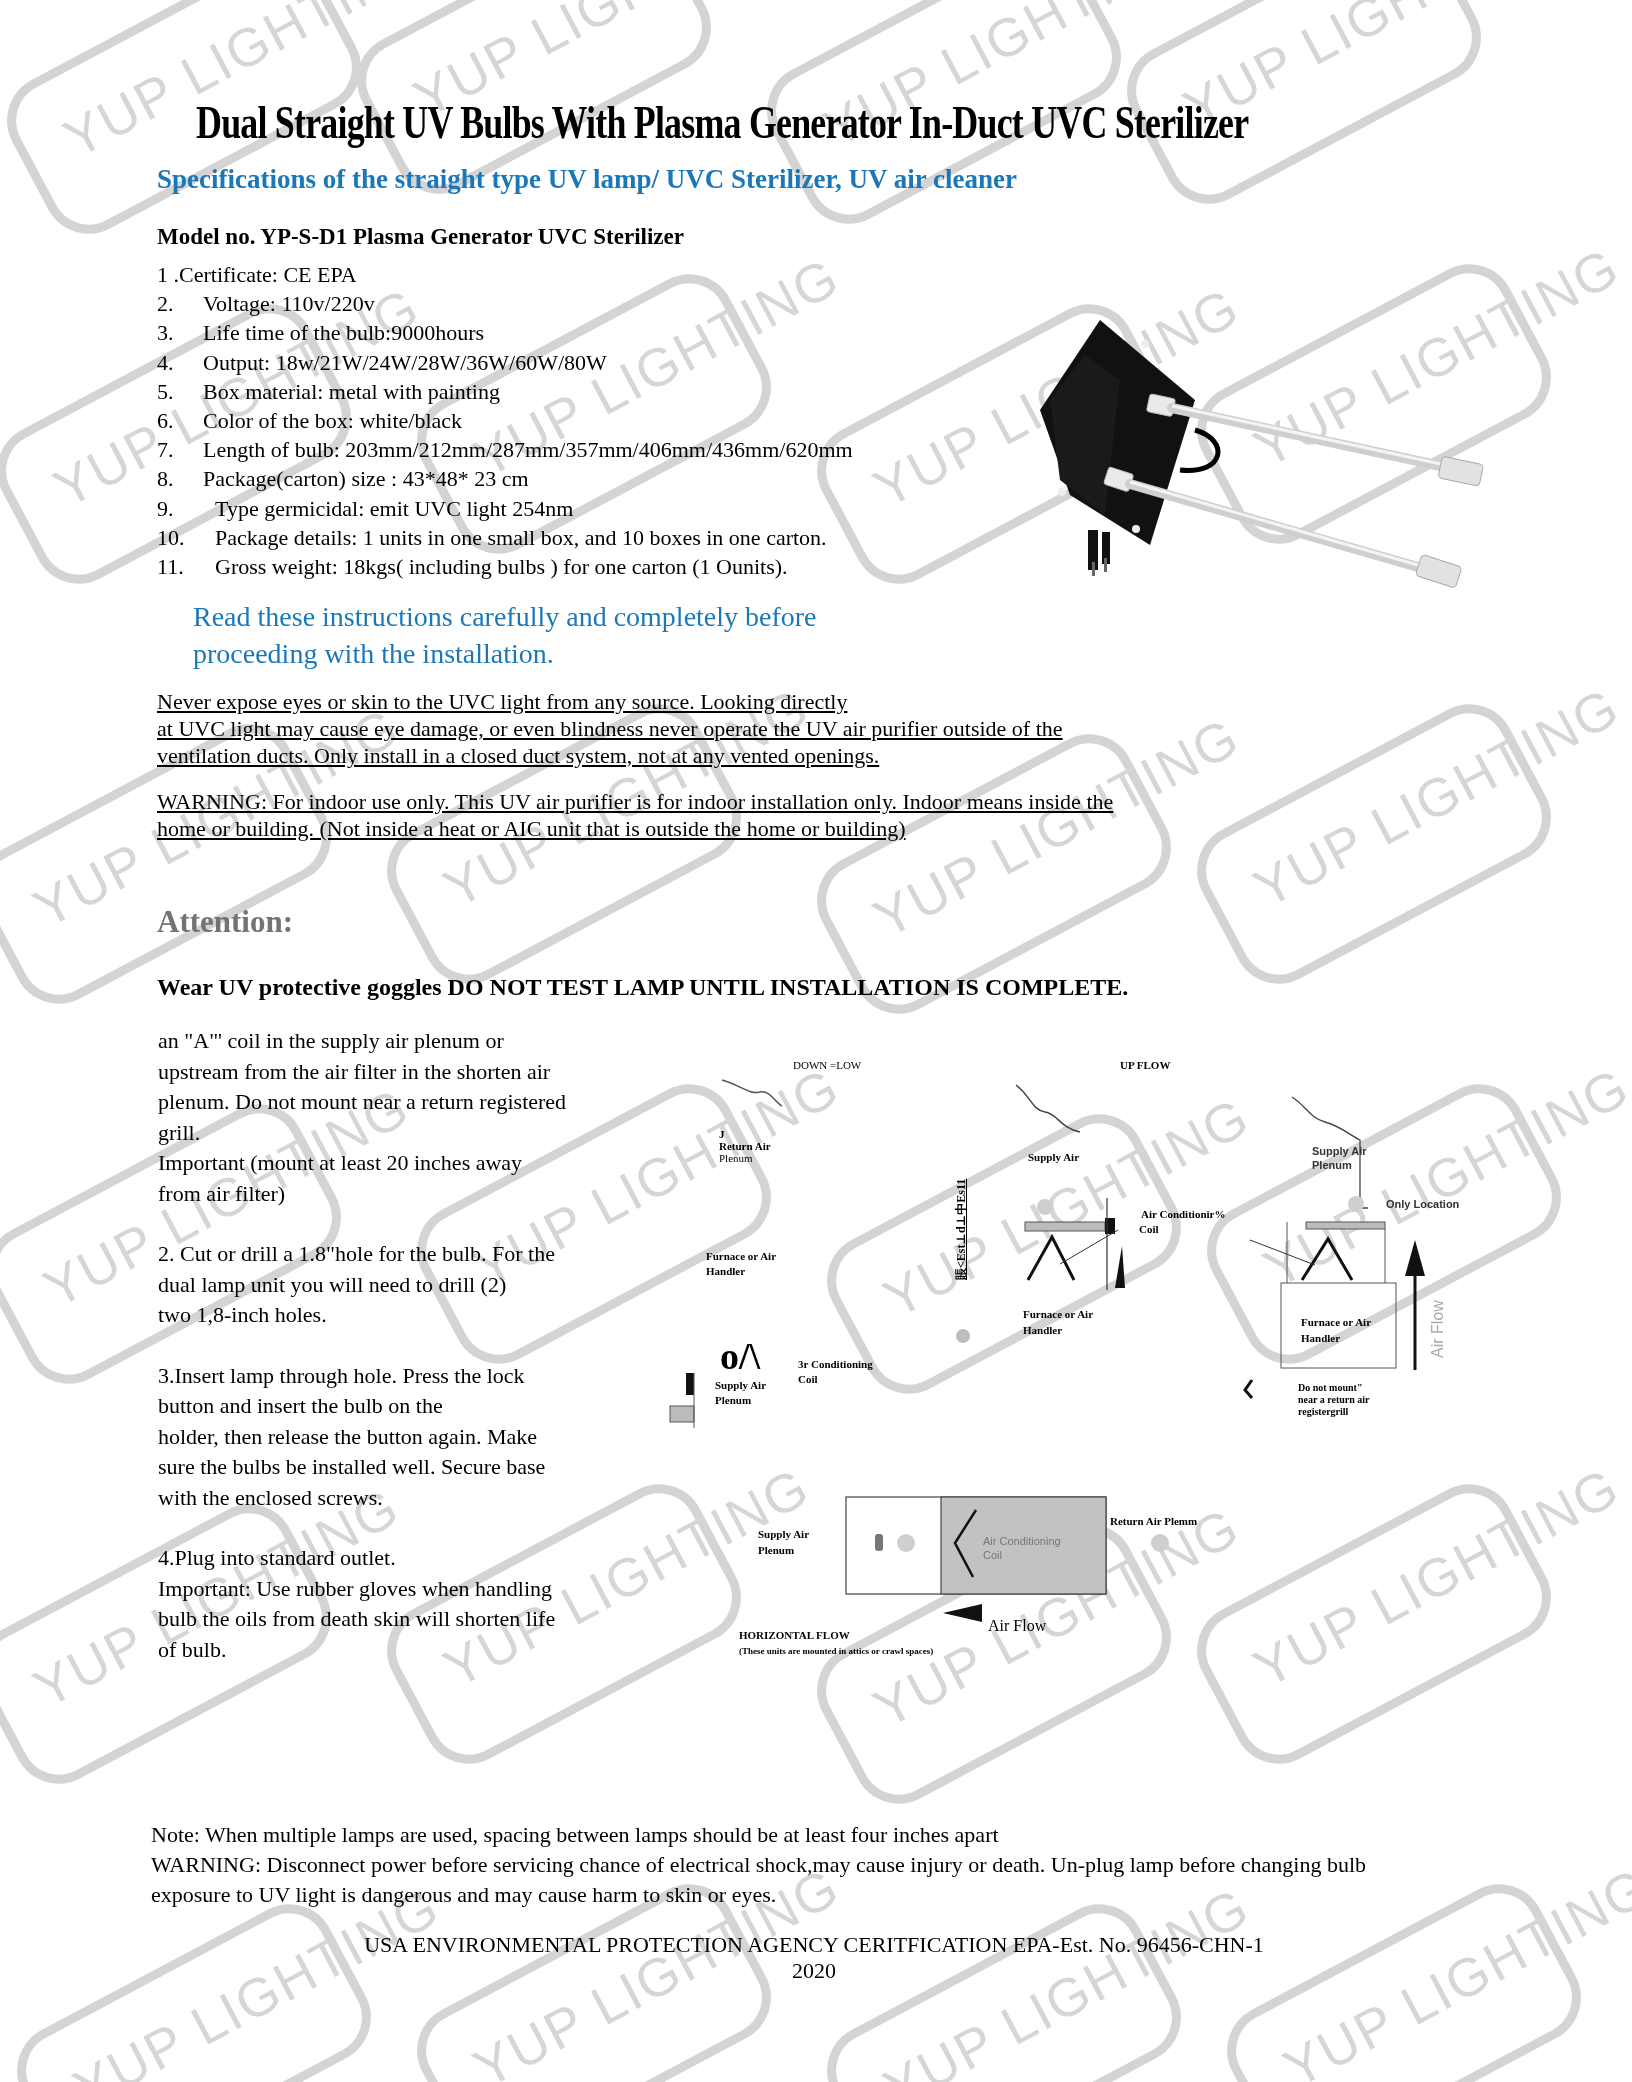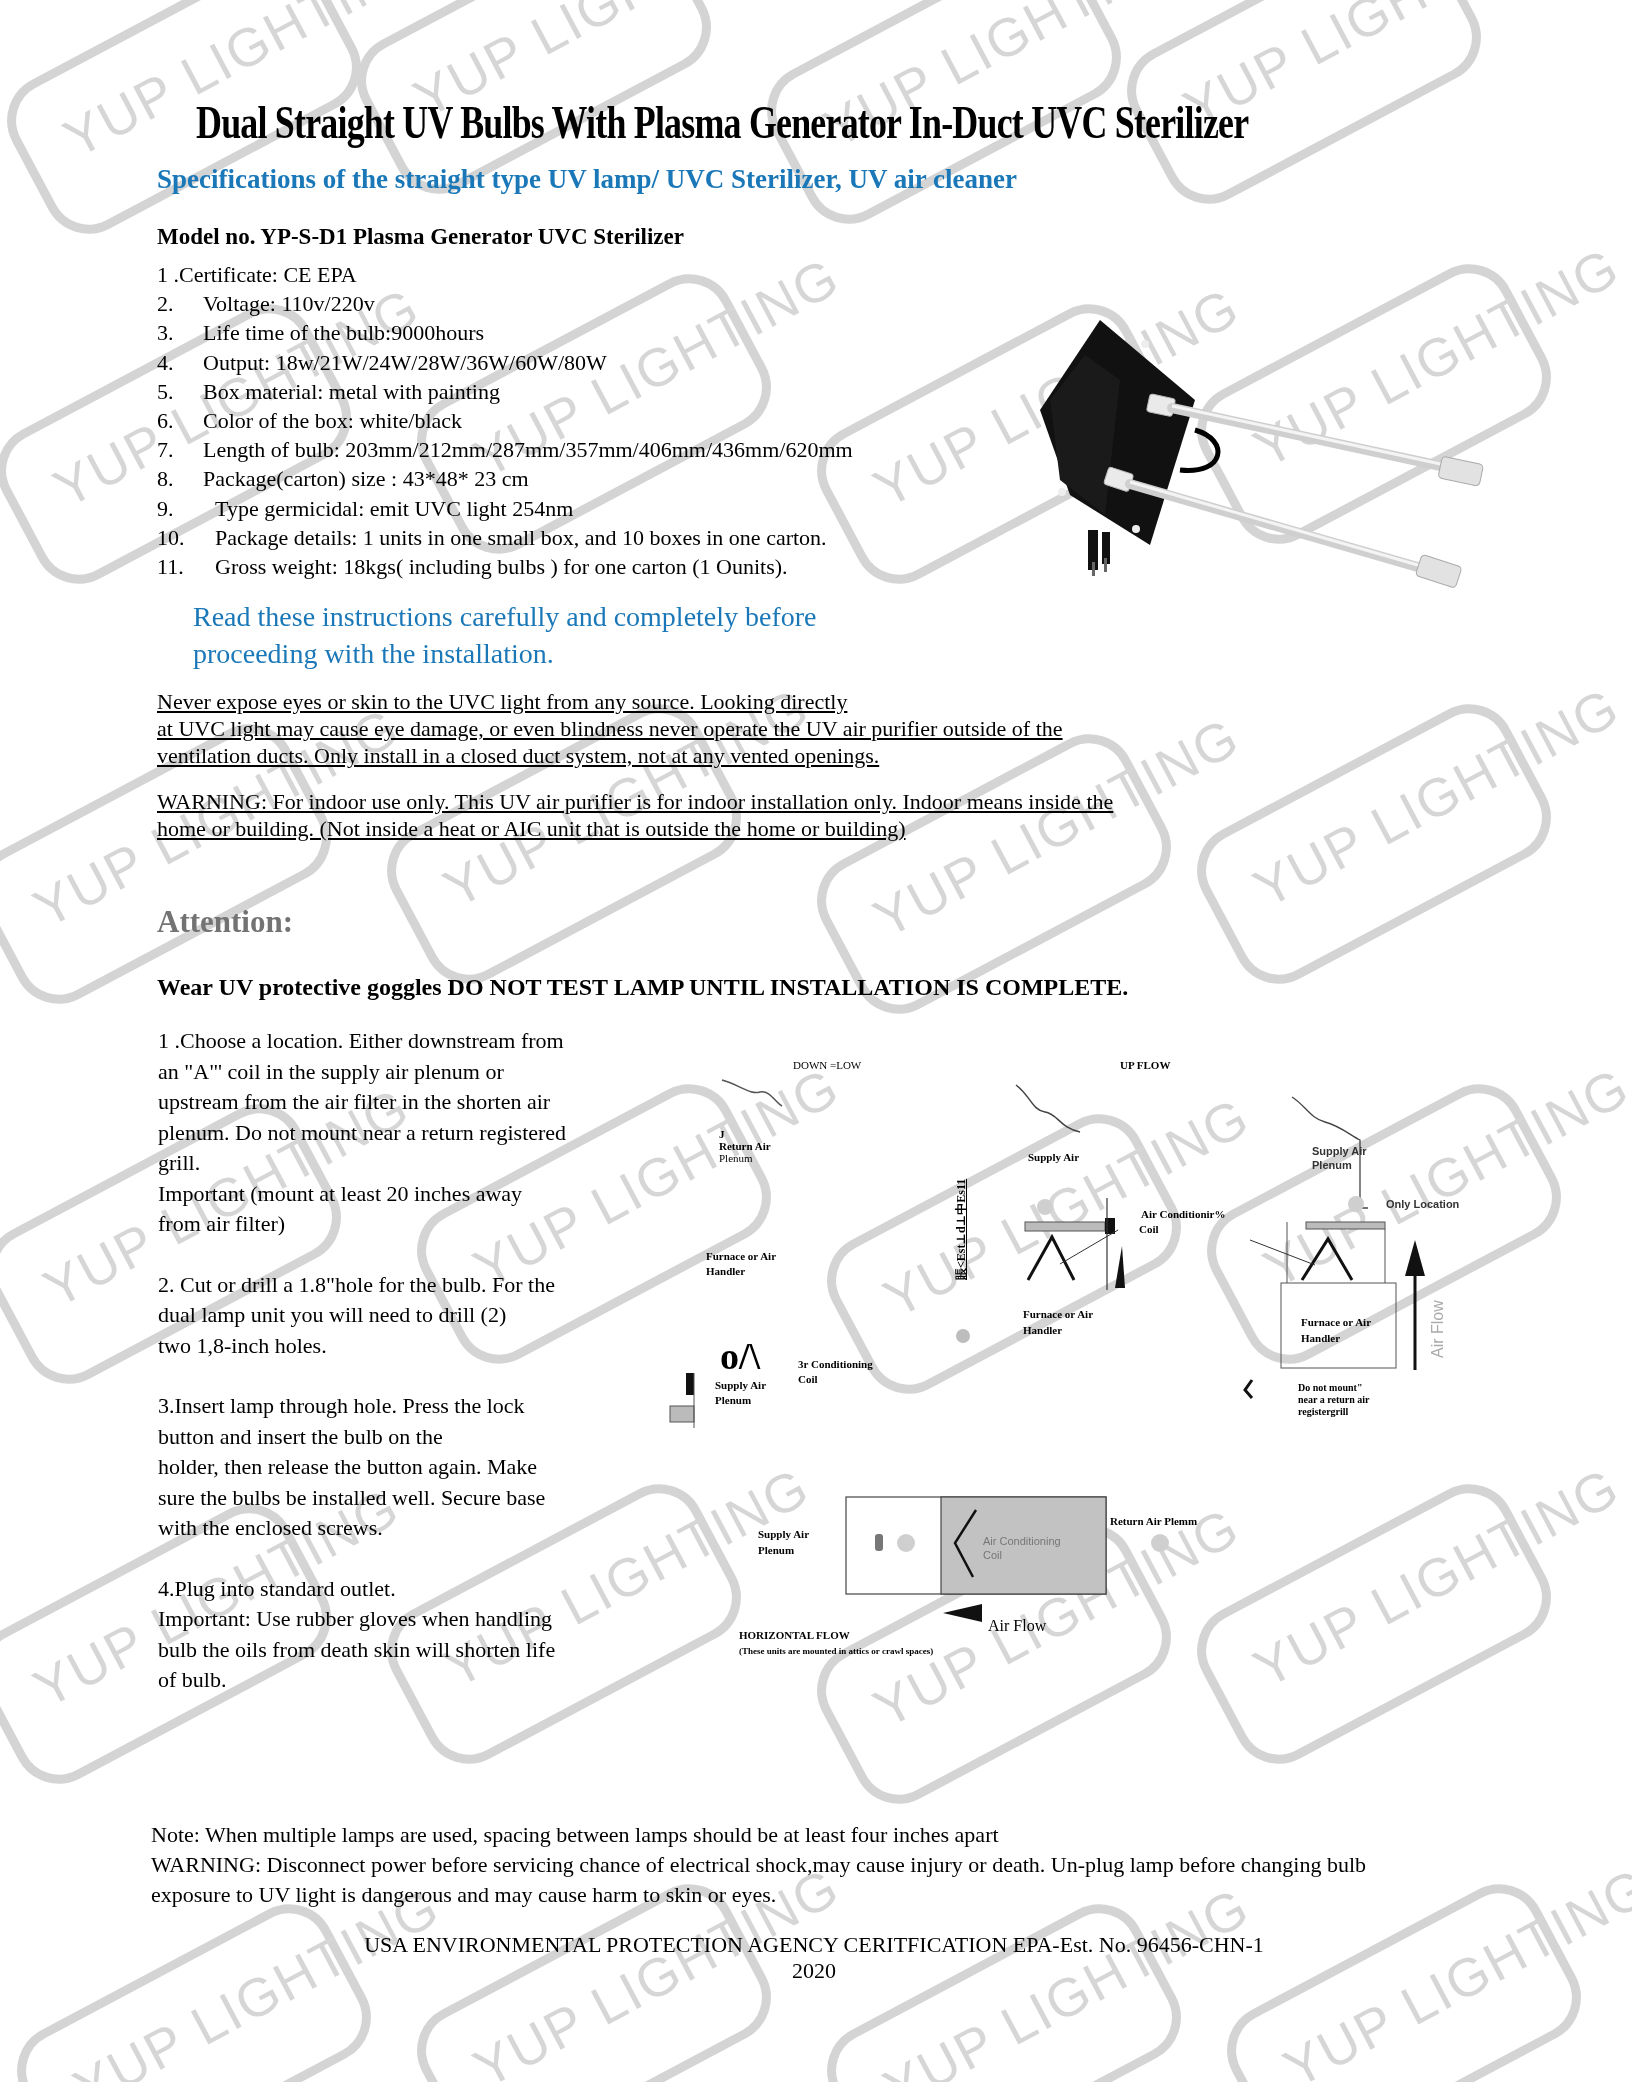--- a/index.html
+++ b/index.html
@@ -208,21 +208,20 @@
   <div class="para p2">
     <div>WARNING: For indoor use only. This UV air purifier is for indoor installation only. Indoor means inside the</div>
     <div>home or building. (Not inside a heat or AIC unit that is outside the home or building)</div>
   </div>
 
   <div class="attention">Attention:</div>
   <div class="goggles">Wear UV protective goggles DO NOT TEST LAMP UNTIL INSTALLATION IS COMPLETE.</div>
 
   <div class="steps" id="steps">
       <div class="step">
-        <div class="l">1 .Choose a location. Either downstream from</div>
         <div class="l">an "A"' coil in the supply air plenum or</div>
         <div class="l">upstream from the air filter in the shorten air</div>
         <div class="l">plenum. Do not mount near a return registered</div>
         <div class="l">grill.</div>
         <div class="l">Important (mount at least 20 inches away</div>
         <div class="l">from air filter)</div>
       </div>
       <div class="step">
         <div class="l">2. Cut or drill a 1.8"hole for the bulb. For the</div>
         <div class="l">dual lamp unit you will need to drill (2)</div>

